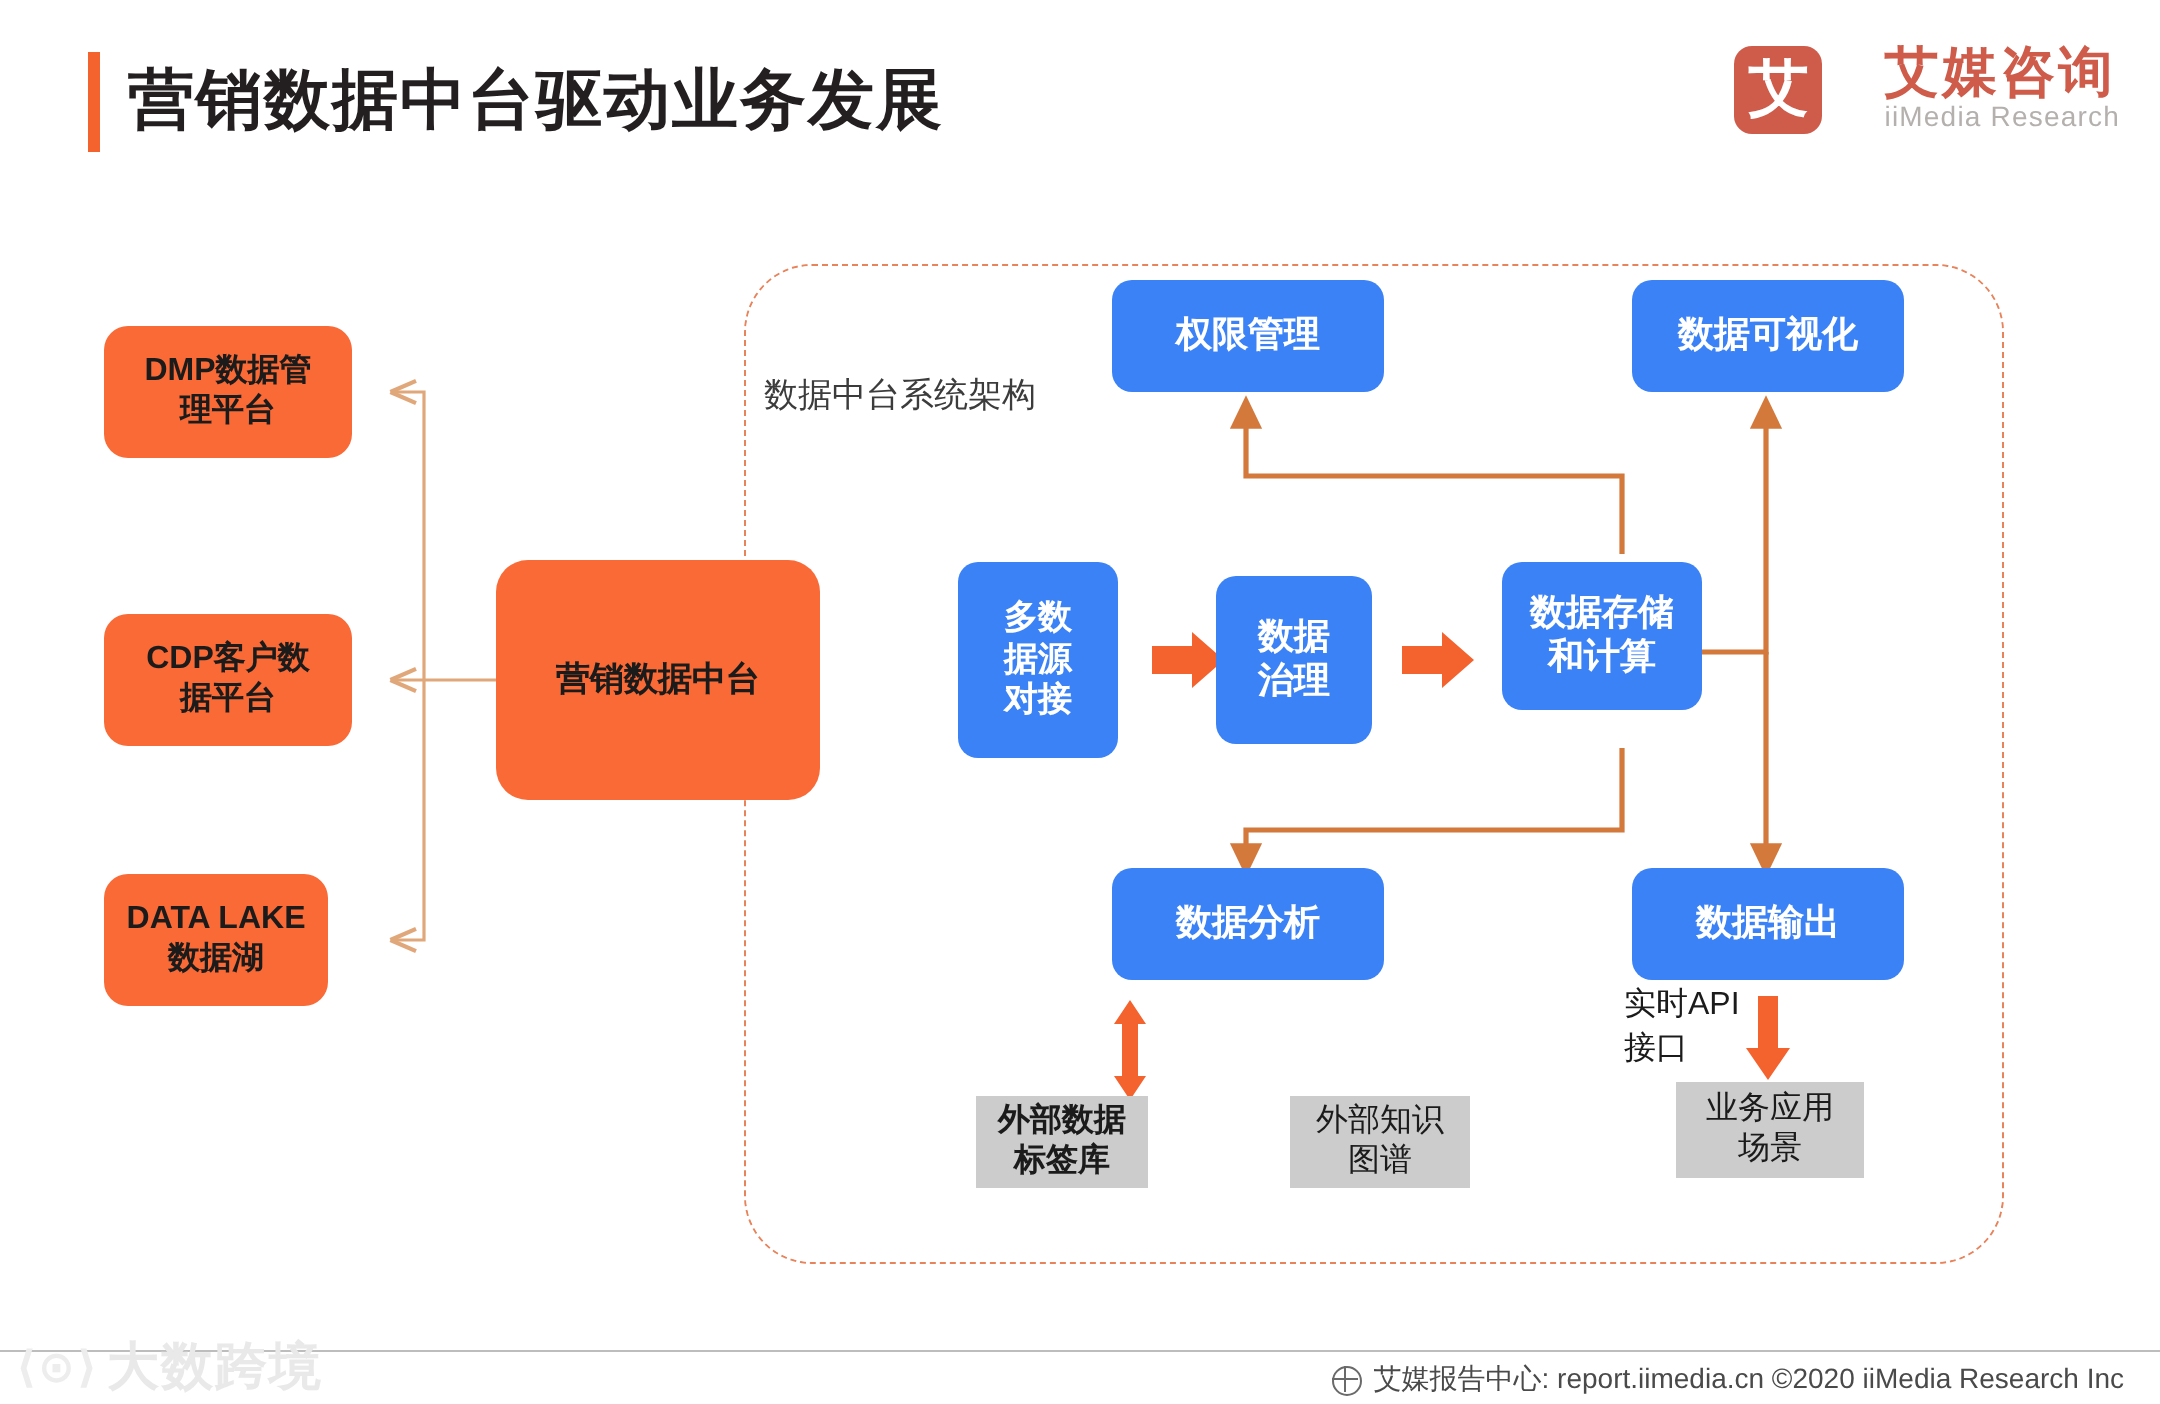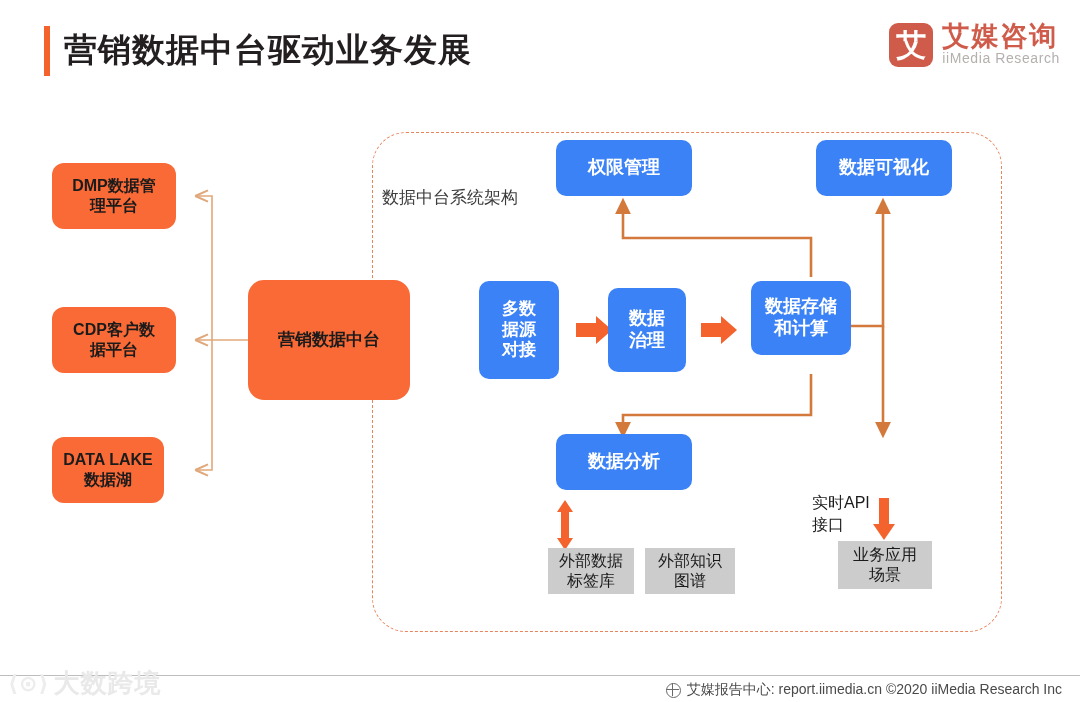--- a/index.html
+++ b/index.html
@@ -22,21 +22,21 @@
   }
 
   
   .logo{position:absolute;right:20px;top:22px;display:flex;align-items:center;gap:9px;}
   .logo-mark{
     width:44px;height:44px;border-radius:9px;background:#cf5c4a;
     color:#fff;font-size:30px;font-weight:bold;
     display:flex;align-items:center;justify-content:center;
     line-height:1;
   }
-  .logo-text{display:flex;flex-direction:column;justify-content:center;}
+  .logo-text{display:flex;flex-direction:column;justify-content:center;margin-left:22px;}
   .logo-cn{font-size:27px;font-weight:bold;color:#cf5c4a;line-height:1.05;letter-spacing:2px;}
   .logo-en{font-size:14px;color:#b4b0ae;line-height:1.25;letter-spacing:.6px;}
 
   
   .box{
     position:absolute;display:flex;align-items:center;justify-content:center;
     text-align:center;box-sizing:border-box;
   }
   .box span{display:block;line-height:1.22;}
 
@@ -209,27 +209,30 @@
   </div>
 
   <div class="box box-yellow" style="left:816px;top:140px;width:136px;height:56px;text-align:center;">
     <span>数据可视化</span>
   </div>
 
   <div class="box box-yellow" style="left:556px;top:434px;width:136px;height:56px;">
     <span>数据分析</span>
   </div>
 
+  <div class="box box-yellow" style="left:816px;top:434px;width:136px;height:56px;">
+    <span>数据输出</span>
+  </div>
 
   <div class="api-label">
     <div>实时API</div>
     <div>接口</div>
   </div>
 
-  <div class="box box-gray" style="left:548px;top:548px;width:86px;height:46px;">
+  <div class="box box-gray" style="left:488px;top:548px;width:86px;height:46px;font-weight:bold;">
     <div>
       <span>外部数据</span>
       <span>标签库</span>
     </div>
   </div>
 
   <div class="box box-gray" style="left:645px;top:548px;width:90px;height:46px;">
     <div>
       <span>外部知识</span>
       <span>图谱</span>

